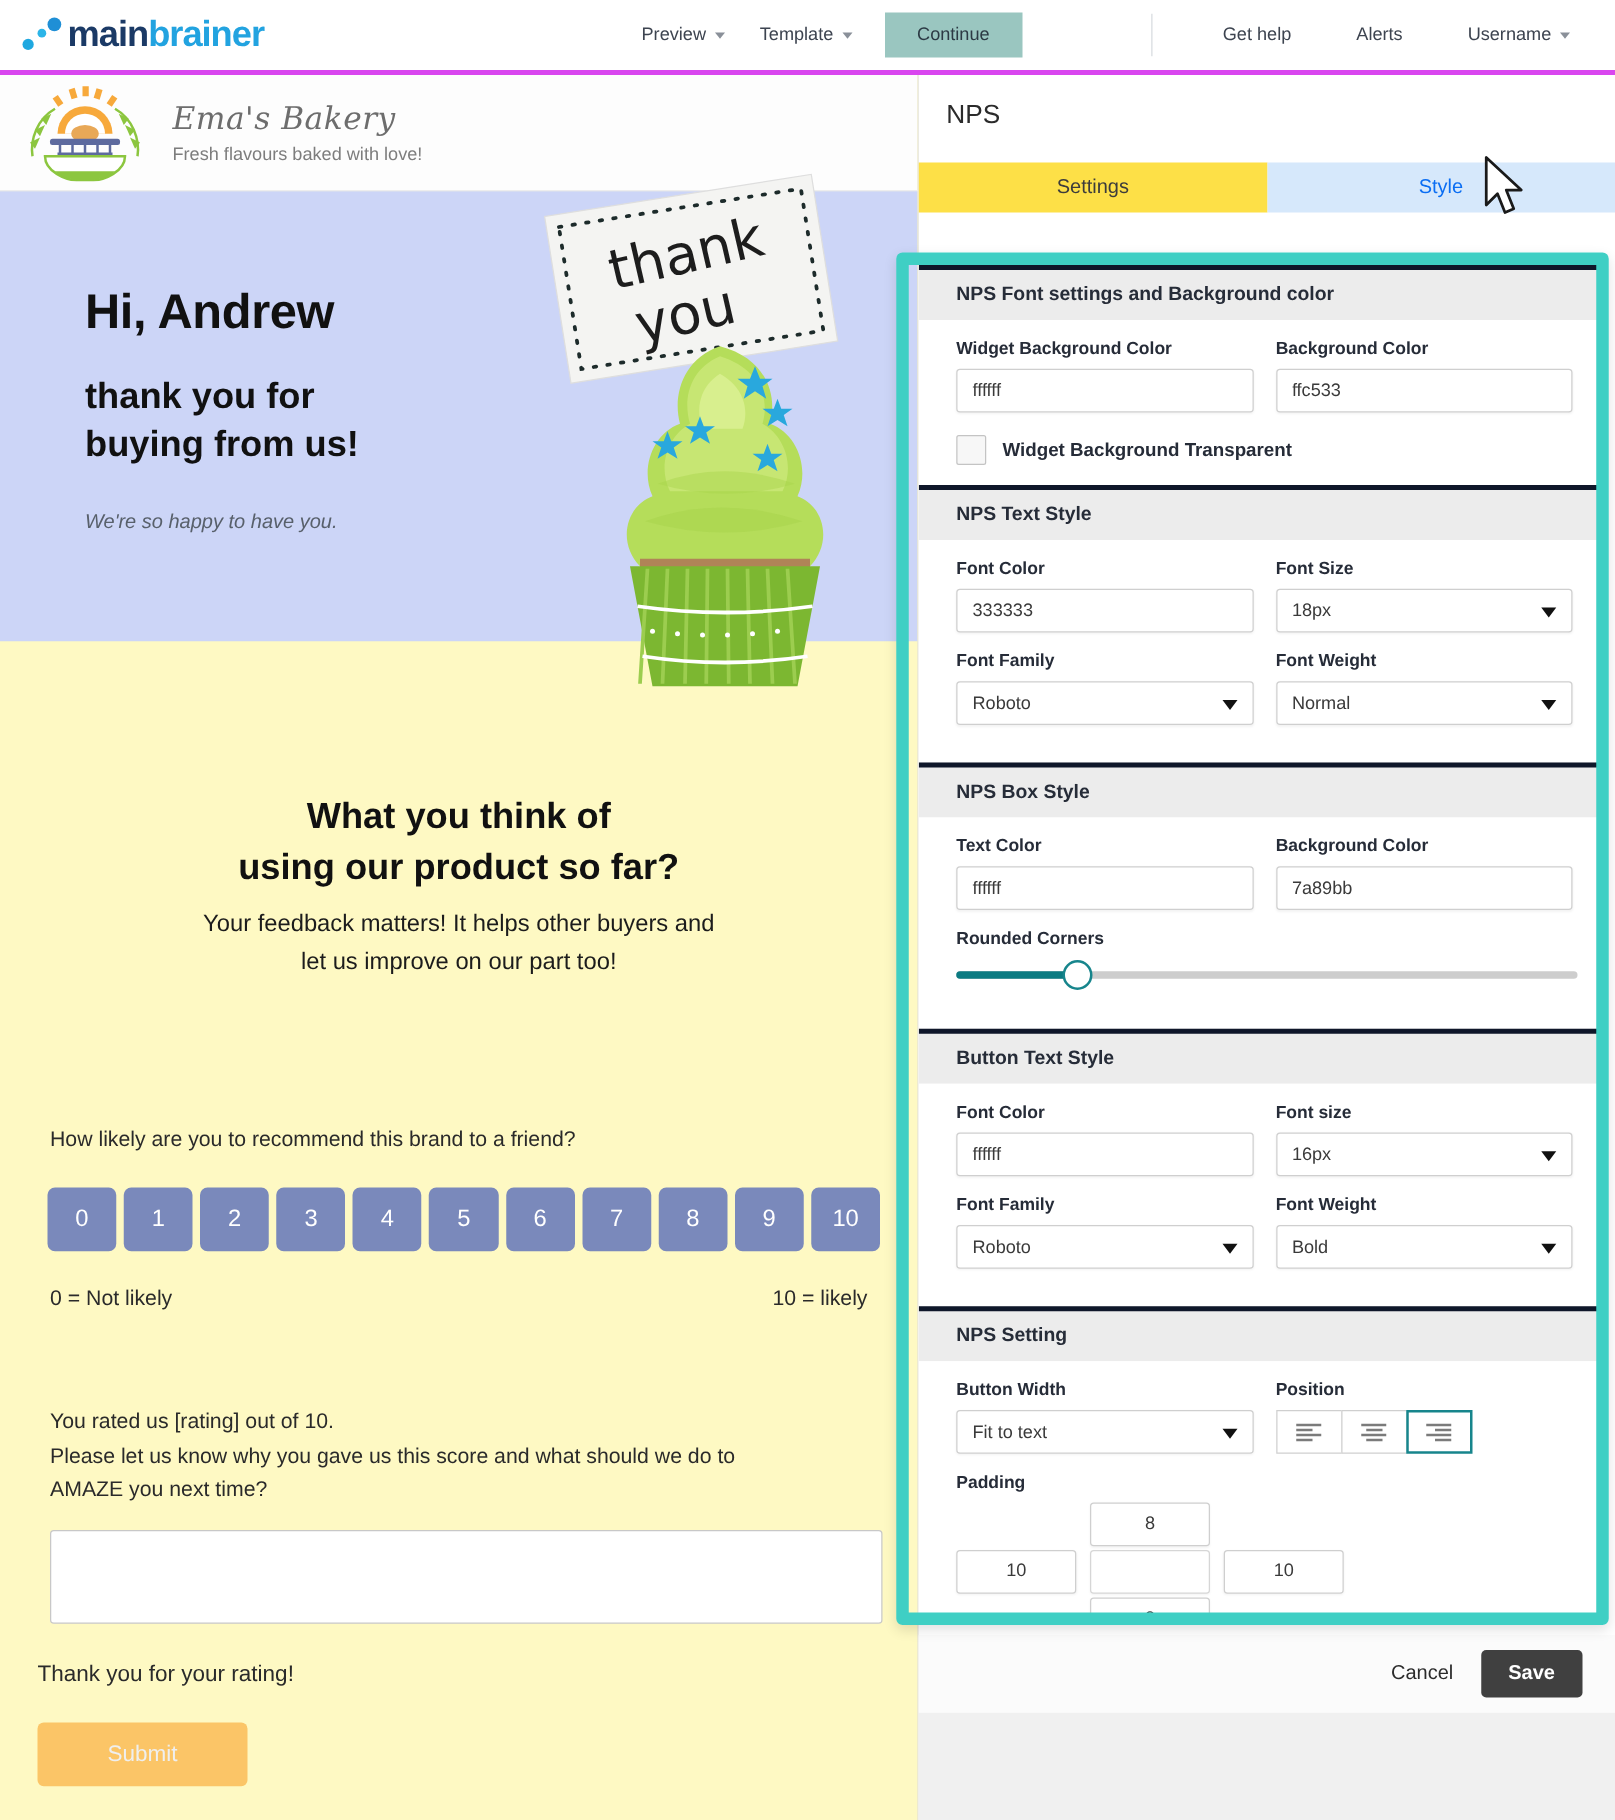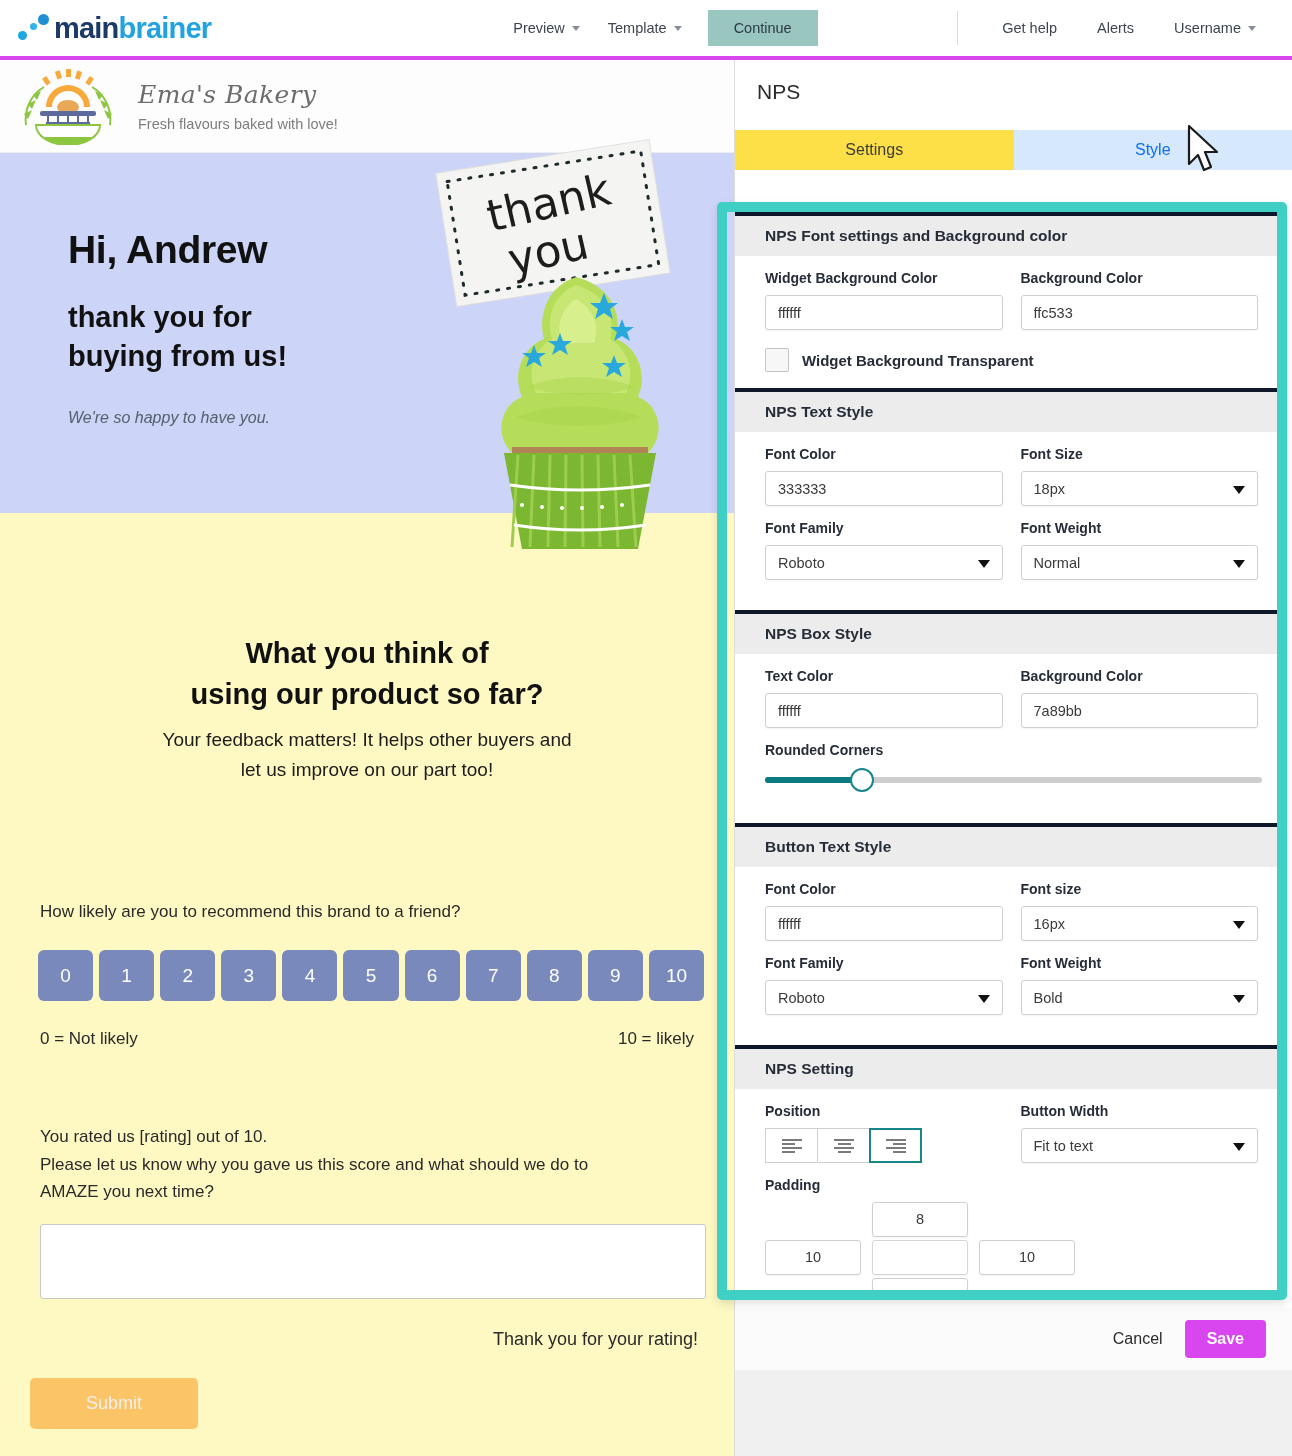--- a/index.html
+++ b/index.html
@@ -33,21 +33,21 @@
     display: flex; align-items: center; gap: 7px; white-space: nowrap;
   }
   .caret {
     width: 0; height: 0; border-left: 4.5px solid transparent;
     border-right: 4.5px solid transparent; border-top: 5px solid #8a9099;
   }
   .continue-btn {
     background: #9ac6c0; color: #2c3a44; font-size: 14.5px;
     padding: 10px 26px; border: none; cursor: pointer; margin-left: 10px;
   }
-  .nav-right { display: flex; align-items: center; margin-left: auto; margin-right: 22px; gap: 12px; }
+  .nav-right { display: flex; align-items: center; margin-left: auto; margin-right: 22px; gap: 24px; }
   .nav-divider { width: 1px; height: 34px; background: #d8dce0; margin-right: 18px; }
   .nav-right .nav-link { color: #3d4450; font-size: 14.5px; padding: 8px 14px; }
 
   
   .preview {
     position: absolute; top: 60px; left: 0; width: 735px; height: 1396px;
     background: #fef9c3; border-right: 1px solid #dcdcdc; overflow: hidden;
   }
   .brandbar {
     height: 93px; background: #fdfdfd; display: flex; align-items: center;
@@ -95,21 +95,21 @@
   .scale-legend {
     display: flex; justify-content: space-between; font-size: 17px;
     color: #2a2a2a; margin-top: 28px; padding: 0 10px;
   }
   .rated { font-size: 17px; color: #2a2a2a; margin-top: 74px; line-height: 1.62; padding-left: 10px; }
   .fb-area {
     display: block; width: 666px; height: 75px; margin: 18px 0 0 10px;
     border: 1px solid #c8c8c8; border-radius: 3px; background: #fff;
     resize: none; font-family: "Liberation Sans", sans-serif; font-size: 15px; padding: 8px;
   }
-  .ty-rating { text-align: right; font-size: 18px; color: #2a2a2a; margin-top: 30px; padding-right: 6px; }
+  .ty-rating { font-size: 18px; color: #2a2a2a; margin-top: 30px; padding-right: 6px; }
   .submit-row { display: flex; justify-content: flex-start; margin-top: 28px; padding-right: 60px; }
   .submit-btn {
     background: #fbc567; color: #efefef; border: none; border-radius: 5px;
     font-size: 18px; padding: 15px 56px; cursor: pointer;
     font-family: "Liberation Sans", sans-serif;
   }
 
   
   .rightpanel {
     position: absolute; top: 60px; left: 735px; width: 557px; height: 1396px;
@@ -199,21 +199,21 @@
   .footer-bar {
     position: absolute; top: 1098px; left: 0; width: 557px; height: 62px;
     background: #fbfbfb; display: flex; align-items: center;
     justify-content: flex-end; padding-right: 26px; gap: 22px; z-index: 5;
   }
   .cancel-btn {
     background: none; border: none; font-size: 16px; font-weight: normal;
     color: #2b2b2b; cursor: pointer; font-family: "Liberation Sans", sans-serif;
   }
   .save-btn {
-    background: #d946ef; color: #fff; border: none; border-radius: 4px;
+    background: #404040; color: #fff; border: none; border-radius: 4px;
     font-size: 16px; font-weight: bold; padding: 10px 22px; cursor: pointer;
     font-family: "Liberation Sans", sans-serif;
   }
   .panel-tail {
     position: absolute; top: 1160px; left: 0; width: 557px; height: 236px; background: #f0f0f0;
   }
   .cursor-arrow { position: absolute; left: 1186px; top: 124px; z-index: 40; }
 </style>
 </head>
 <body>
@@ -512,20 +512,27 @@
                 <input class="txtin" type="text" readonly="" value="Bold" style="">
                 <span class="selarrow"></span>
               </div>
             </div>
           </div>
         </div>
 
         <div class="sec-head">NPS Setting</div>
         <div class="sec-body">
           <div class="row2">
+            <div class="fld">
+              <label>Button Width</label>
+              <div class="selwrap">
+                <input class="txtin" type="text" readonly="" value="Fit to text" style="">
+                <span class="selarrow"></span>
+              </div>
+            </div>
             <div class="fld">
               <label>Position</label>
               <div class="posrow">
                 <div class="posbtn">
                   <span>
                     <i class="ln" style="width:20px"></i>
                       <i class="ln" style="width:13px"></i>
                     <i class="ln" style="width:20px"></i>
                       <i class="ln" style="width:13px"></i>
                   </span>
@@ -541,27 +548,20 @@
                 <div class="posbtn sel">
                   <span>
                     <i class="ln" style="width:20px"></i>
                       <i class="ln" style="width:13px;margin-left:7px"></i>
                     <i class="ln" style="width:20px"></i>
                       <i class="ln" style="width:13px;margin-left:7px"></i>
                   </span>
                 </div>
               </div>
             </div>
-            <div class="fld">
-              <label>Button Width</label>
-              <div class="selwrap">
-                <input class="txtin" type="text" readonly="" value="Fit to text" style="">
-                <span class="selarrow"></span>
-              </div>
-            </div>
           </div>
 
           <div class="fld">
             <label>Padding</label>
             <div class="padgrid">
               <div class="padbox pad-t">8</div>
               <div class="padbox pad-l">10</div>
               <div class="padbox pad-c"></div>
               <div class="padbox pad-r">10</div>
               <div class="padbox pad-b">8</div>

